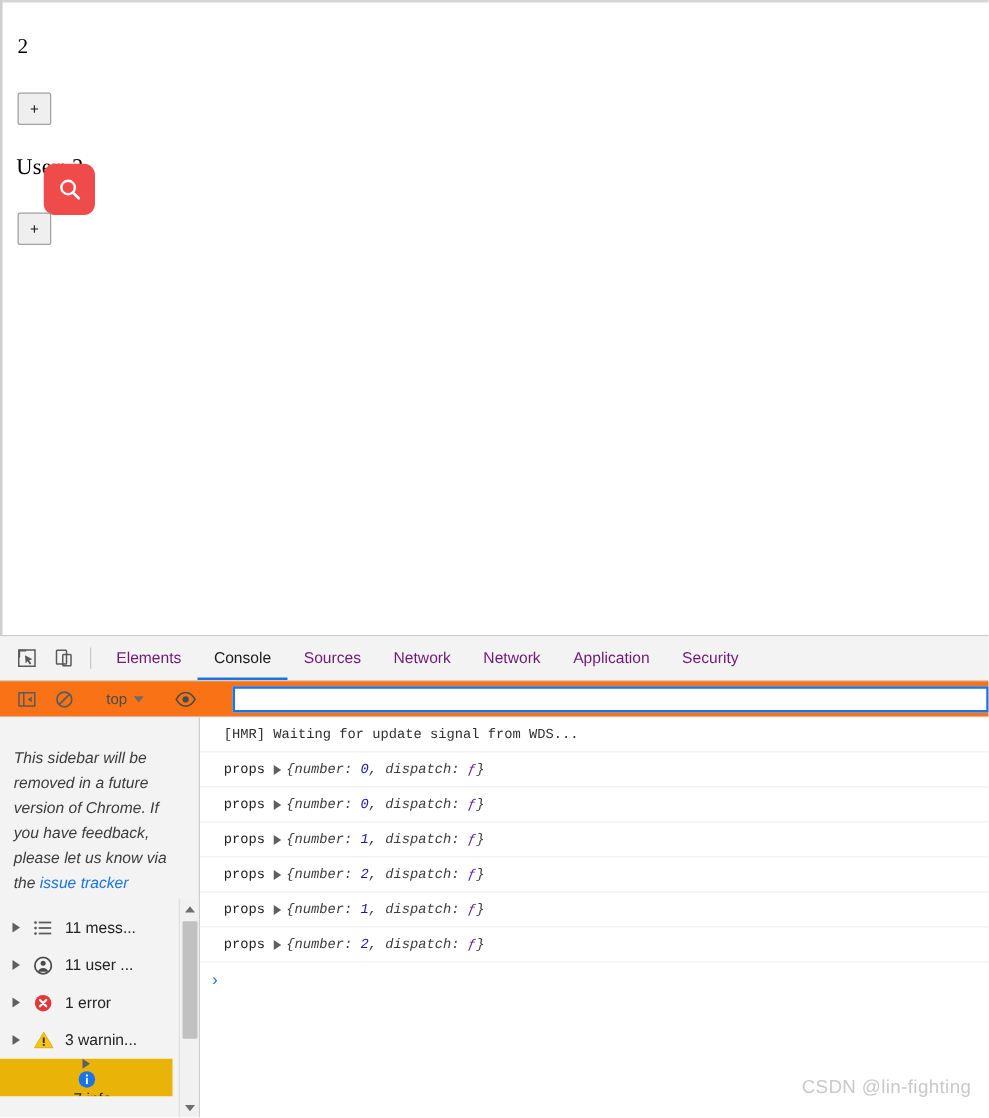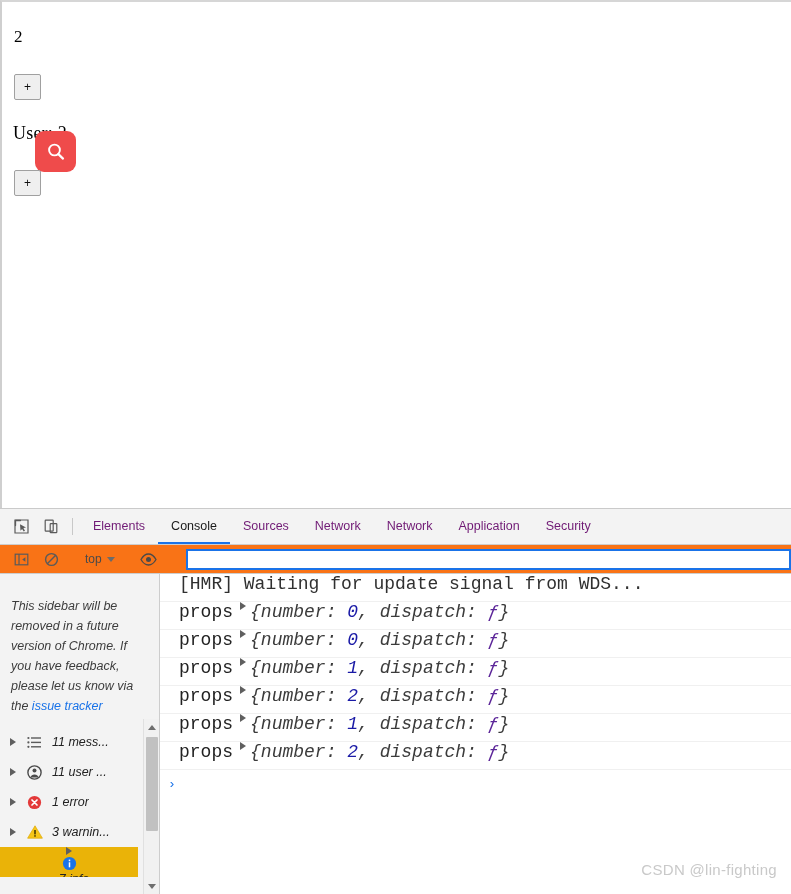--- a/index.html
+++ b/index.html
@@ -233,21 +233,21 @@
   }
   .tree-ico {
     width: 17px;
     height: 17px;
     margin-right: 9px;
     flex: 0 0 17px;
     display: flex;
     align-items: center;
     justify-content: center;
   }
-  .tree-label { overflow: hidden; text-overflow: clip; font-style: italic; }
+  .tree-label { overflow: hidden; text-overflow: clip; }
 
   
   #sidebar-scroll {
     position: absolute;
     right: 0;
     top: 145px;
     width: 16px;
     height: 175px;
     background: #f1f1f1;
     border-left: 1px solid #e0e0e0;
@@ -288,24 +288,24 @@
   #message-list {
     flex: 1;
     background: #ffffff;
     overflow: hidden;
     position: relative;
   }
   .msg-row {
     height: 28px;
     border-bottom: 1px solid #f0f0f0;
     display: flex;
-    align-items: flex-start;
+    align-items: center;
     padding-left: 19px;
     font-family: "Liberation Mono", monospace;
-    font-size: 18px;
+    font-size: 11px;
     color: #222;
     white-space: nowrap;
   }
   .msg-plain { color: #303030; }
   .msg-label { color: #222; margin-right: 7px; }
   .obj-tri {
     width: 0; height: 0;
     border-top: 4px solid transparent;
     border-bottom: 4px solid transparent;
     border-left: 6px solid #5f5f5f;

